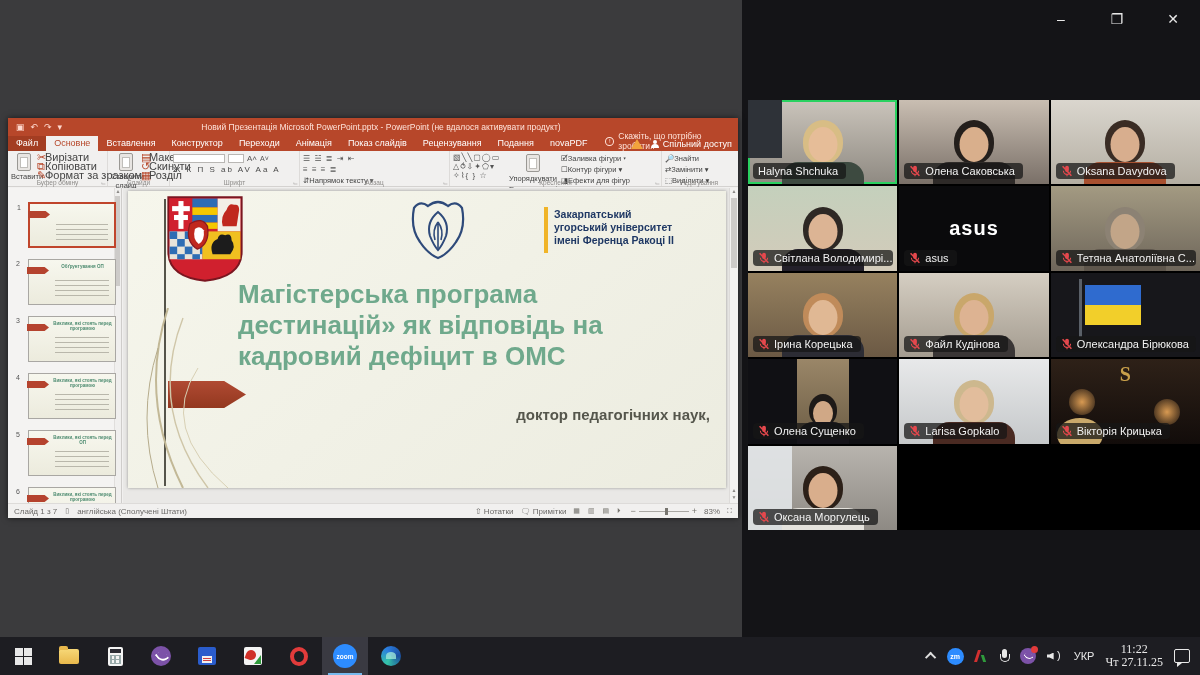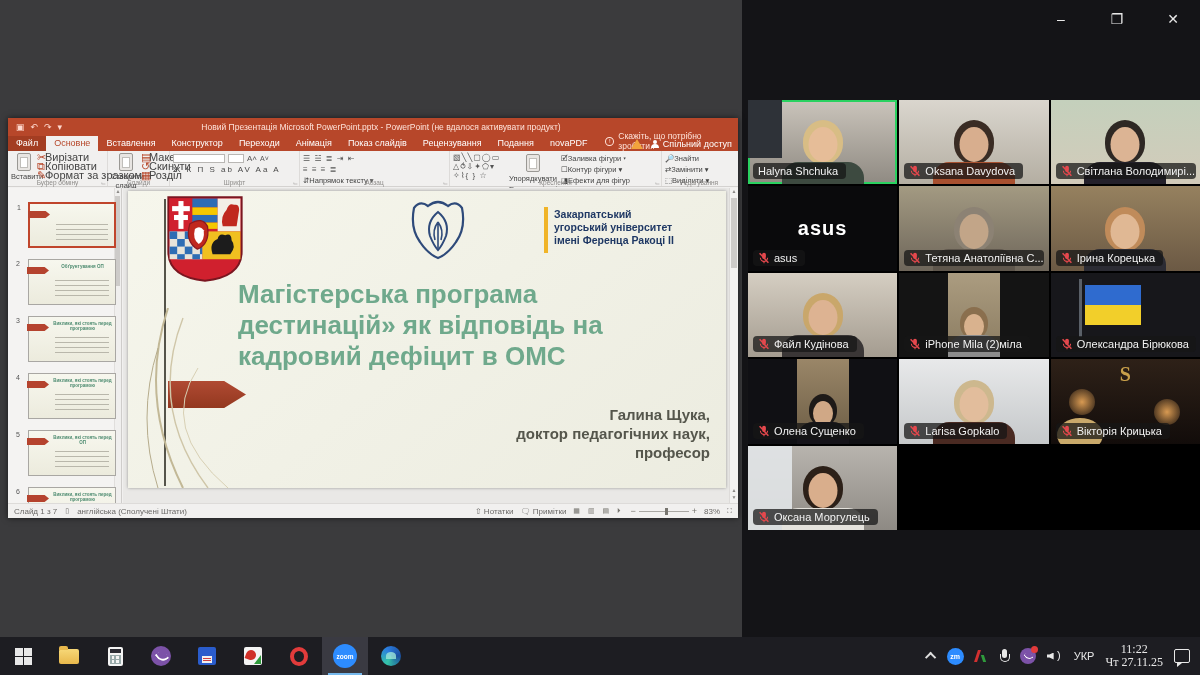--- a/index.html
+++ b/index.html
@@ -443,23 +443,21 @@
 
         <div id="slide-title">
           <div>Магістерська програма</div>
           <div>дестинацій» як відповідь на</div>
           <div>кадровий дефіцит в ОМС</div>
         </div>
 
         <div id="slide-arrow"></div>
 
         <div id="author">
-          <div>Галина Щука,</div>
           <div>доктор педагогічних наук,</div>
-          <div>професор</div>
         </div>
 
         <svg id="curves" width="150" height="180" viewBox="0 0 150 180">
           <path d="M40,0 Q10,90 55,180" fill="none" stroke="#c2b896" stroke-width="2"></path>
           <path d="M55,10 Q20,100 80,180" fill="none" stroke="#cfc6a8" stroke-width="1.4"></path>
           <path d="M30,40 Q8,110 30,180" fill="none" stroke="#b6ac8c" stroke-width="1"></path>
           <path d="M70,60 Q30,120 100,180" fill="none" stroke="#d8d0b4" stroke-width="1"></path>
         </svg>
       </div>
     </div>
@@ -500,20 +498,36 @@
         <div class="tv-left"></div>
         <div class="pv">
           <div class="hair" style="background: rgb(216, 189, 133);"></div>
           <div class="face" style="background: rgb(230, 189, 152);"></div>
           <div class="body" style="background: rgb(61, 74, 64);"></div>
         </div>
         <div class="name-pill">
           <span>Halyna Shchuka</span>
         </div>
       </div>
+      <div class="tile" style="background: linear-gradient(rgb(201, 190, 178), rgb(122, 112, 104));">
+        <div class="pv">
+          <div class="hair" style="background: rgb(36, 31, 28);"></div>
+          <div class="face" style="background: rgb(217, 175, 140);"></div>
+          <div class="body" style="background: rgb(46, 42, 40);"></div>
+        </div>
+        <div class="name-pill">
+          <svg class="mic-muted" width="12" height="12" viewBox="0 0 12 12">
+            <rect x="4.1" y="0.8" width="3.8" height="6.2" rx="1.9" fill="#e5484d"></rect>
+            <path d="M2.4 5.8 a3.6 3.6 0 0 0 7.2 0" fill="none" stroke="#e5484d" stroke-width="1.1"></path>
+            <line x1="6" y1="9.6" x2="6" y2="11.2" stroke="#e5484d" stroke-width="1.1"></line>
+            <line x1="1.6" y1="1.2" x2="10.4" y2="10.8" stroke="#e5484d" stroke-width="1.5"></line>
+          </svg>
+          <span>Олена Саковська</span>
+        </div>
+      </div>
       <div class="tile" style="background: linear-gradient(rgb(218, 214, 206), rgb(180, 174, 162));">
         <div class="pv">
           <div class="hair" style="background: rgb(58, 44, 36);"></div>
           <div class="face" style="background: rgb(216, 174, 142);"></div>
           <div class="body" style="background: rgb(168, 80, 47);"></div>
         </div>
         <div class="name-pill">
           <svg class="mic-muted" width="12" height="12" viewBox="0 0 12 12">
             <rect x="4.1" y="0.8" width="3.8" height="6.2" rx="1.9" fill="#e5484d"></rect>
             <path d="M2.4 5.8 a3.6 3.6 0 0 0 7.2 0" fill="none" stroke="#e5484d" stroke-width="1.1"></path>
@@ -590,38 +604,20 @@
           <div class="body" style="background: rgb(58, 54, 54);"></div>
         </div>
         <div class="name-pill">
           <svg class="mic-muted" width="12" height="12" viewBox="0 0 12 12">
             <rect x="4.1" y="0.8" width="3.8" height="6.2" rx="1.9" fill="#e5484d"></rect>
             <path d="M2.4 5.8 a3.6 3.6 0 0 0 7.2 0" fill="none" stroke="#e5484d" stroke-width="1.1"></path>
             <line x1="6" y1="9.6" x2="6" y2="11.2" stroke="#e5484d" stroke-width="1.1"></line>
             <line x1="1.6" y1="1.2" x2="10.4" y2="10.8" stroke="#e5484d" stroke-width="1.5"></line>
           </svg>
           <span>Файл Кудінова</span>
-        </div>
-      </div>
-      <div class="tile" style="background: linear-gradient(rgb(20, 20, 20), rgb(20, 20, 20));">
-        <div class="strip" style="background: linear-gradient(rgb(171, 156, 128), rgb(138, 123, 96));">
-          <div class="pv" style="width: 56px; height: 50px;">
-            <div class="hair" style="background: rgb(138, 111, 78); width: 28px; height: 32px;"></div>
-            <div class="face" style="background: rgb(217, 178, 142); width: 20px; height: 25px;"></div>
-            <div class="body" style="background: rgb(140, 140, 140); width: 52px;"></div>
-          </div>
-        </div>
-        <div class="name-pill">
-          <svg class="mic-muted" width="12" height="12" viewBox="0 0 12 12">
-            <rect x="4.1" y="0.8" width="3.8" height="6.2" rx="1.9" fill="#e5484d"></rect>
-            <path d="M2.4 5.8 a3.6 3.6 0 0 0 7.2 0" fill="none" stroke="#e5484d" stroke-width="1.1"></path>
-            <line x1="6" y1="9.6" x2="6" y2="11.2" stroke="#e5484d" stroke-width="1.1"></line>
-            <line x1="1.6" y1="1.2" x2="10.4" y2="10.8" stroke="#e5484d" stroke-width="1.5"></line>
-          </svg>
-          <span>iPhone Mila (2)міла</span>
         </div>
       </div>
       <div class="tile" style="background: linear-gradient(rgb(23, 23, 27), rgb(23, 23, 27));">
         <div class="flag-pole"></div>
         <div class="ua-flag">
           <div class="b"></div>
           <div class="y"></div>
         </div>
         <div class="name-pill">
           <svg class="mic-muted" width="12" height="12" viewBox="0 0 12 12">

